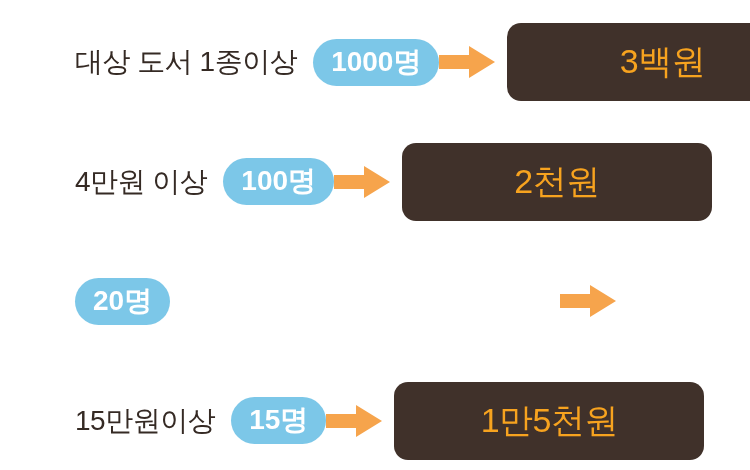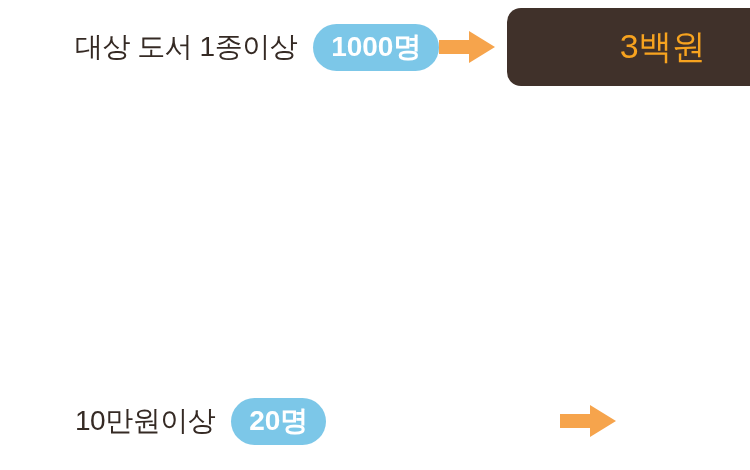--- a/index.html
+++ b/index.html
@@ -9,21 +9,21 @@
     background: var(--background, #ffffff);
     font-family: "Liberation Sans", sans-serif;
     overflow: hidden;
   }
   .container {
     width: 628px;
     height: 470px;
     display: flex;
     flex-direction: column;
     justify-content: space-between;
-    padding: 4px 0 6px 0;
+    padding: 19px 0 6px 0;
   }
   .row {
     display: flex;
     align-items: center;
     height: 86px;
   }
   .left {
     flex: 1;
     display: flex;
     align-items: center;
@@ -84,28 +84,55 @@
     <span class="arrow">
       <svg width="56" height="36" viewBox="0 0 56 36">
           <path d="M0 11 H30 V2 L56 18 L30 34 V25 H0 Z" fill="#f6a44c"></path>
         </svg>
     </span>
     <div class="box">
       <span class="reward">3백원</span>
     </div>
   </div>
 
+  <div class="row">
+    <div class="left">
+      <span class="label">4만원 이상</span>
+      <span class="pill">100명</span>
+    </div>
+    <span class="arrow">
+      <svg width="56" height="36" viewBox="0 0 56 36">
+          <path d="M0 11 H30 V2 L56 18 L30 34 V25 H0 Z" fill="#f6a44c"></path>
+        </svg>
+    </span>
+    <div class="box">
+      <span class="reward">2천원</span>
+    </div>
+  </div>
 
 
   <div class="row">
     <div class="left">
-      <span class="label">10만원이상</span>
       <span class="pill">20명</span>
     </div>
     <span class="arrow">
       <svg width="56" height="36" viewBox="0 0 56 36">
           <path d="M0 11 H30 V2 L56 18 L30 34 V25 H0 Z" fill="#f6a44c"></path>
         </svg>
     </span>
   </div>
 
+  <div class="row">
+    <div class="left">
+      <span class="label">15만원이상</span>
+      <span class="pill">15명</span>
+    </div>
+    <span class="arrow">
+      <svg width="56" height="36" viewBox="0 0 56 36">
+          <path d="M0 11 H30 V2 L56 18 L30 34 V25 H0 Z" fill="#f6a44c"></path>
+        </svg>
+    </span>
+    <div class="box">
+      <span class="reward">1만5천원</span>
+    </div>
+  </div>
 
 </div>
 
 </body></html>

